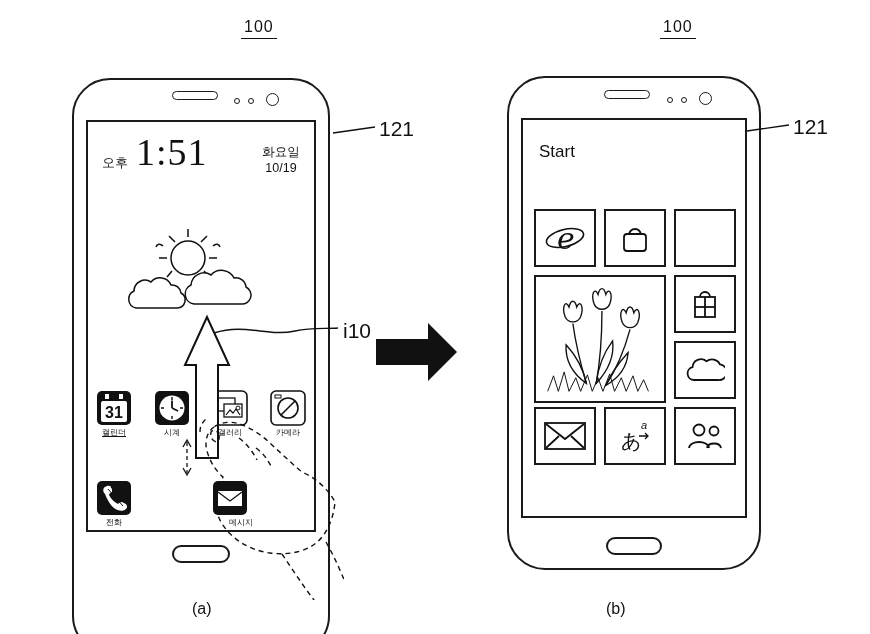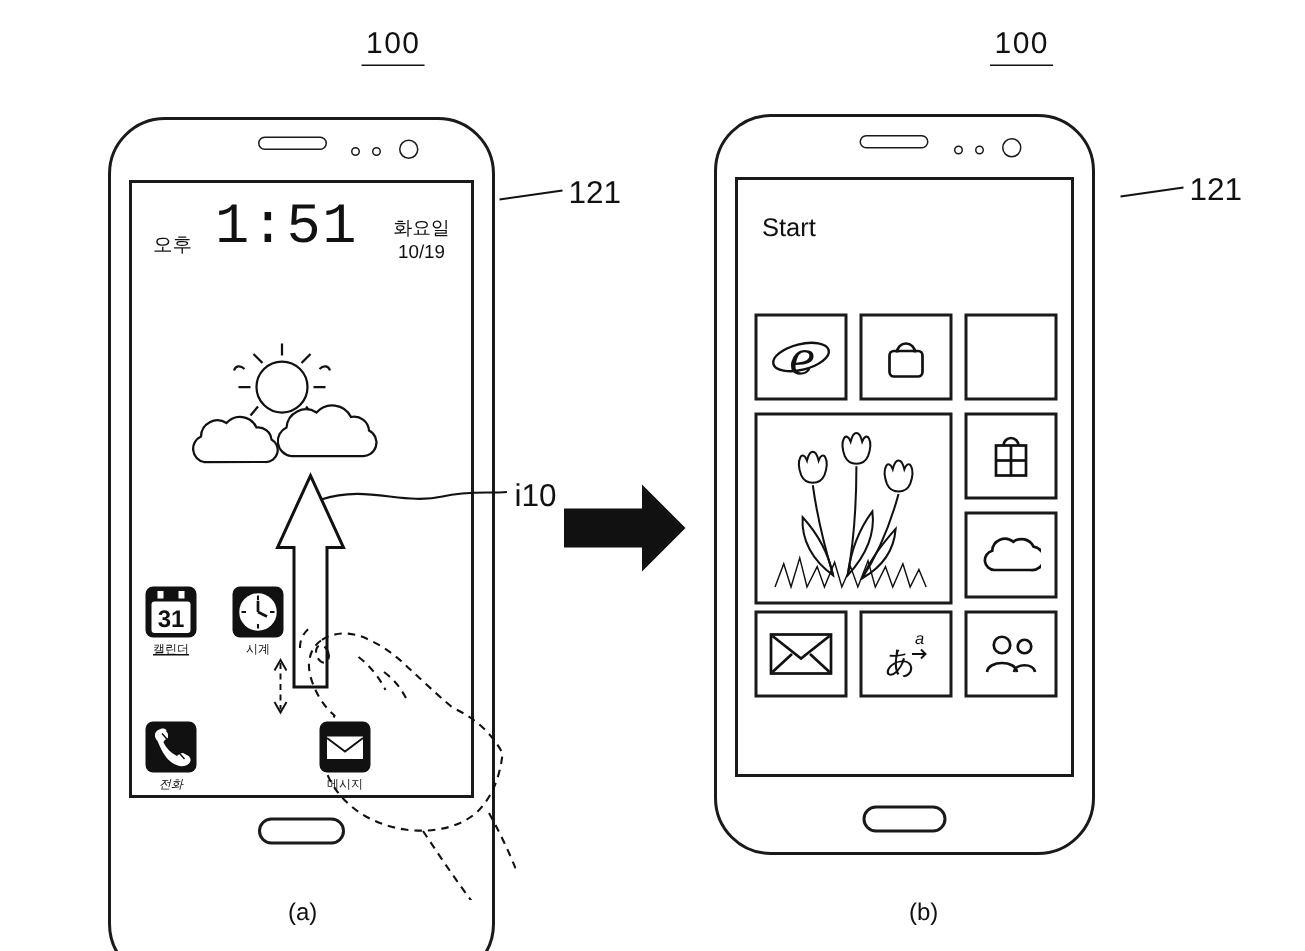--- a/index.html
+++ b/index.html
@@ -4,25 +4,25 @@
 <style>
   html,body{margin:0;padding:0;background:#fff;}
   .canvas{position:relative;width:870px;height:634px;background:#fff;overflow:hidden;
           font-family:"Liberation Sans",sans-serif;color:#111;}
   .abs{position:absolute;}
   .phone{position:absolute;border:2.5px solid #1a1a1a;border-radius:38px;background:#fff;box-sizing:border-box;}
   .screen{position:absolute;border:2px solid #1a1a1a;background:#fff;box-sizing:border-box;}
   .speaker{position:absolute;border:1.5px solid #1a1a1a;border-radius:5px;background:#fff;box-sizing:border-box;}
   .dot{position:absolute;border:1.5px solid #1a1a1a;border-radius:50%;box-sizing:border-box;}
   .homebtn{position:absolute;border:2px solid #1a1a1a;border-radius:9px;background:#fff;box-sizing:border-box;}
-  .ref-top{position:absolute;font-size:20px;letter-spacing:1px;border-bottom:1.5px solid #111;padding:0 3px 2px 3px;}
+  .ref-top{position:absolute;font-size:16px;letter-spacing:1px;border-bottom:1.5px solid #111;padding:0 3px 2px 3px;}
   .ref-label{position:absolute;font-size:21px;}
   .caption{position:absolute;font-size:16px;}
   .ampm{position:absolute;font-size:13px;}
-  .time{position:absolute;font-size:38px;font-family:Liberation Mono, monospace;text-align:center;letter-spacing:1px;}
+  .time{position:absolute;font-size:38px;font-family:Liberation Serif, serif;letter-spacing:1px;}
   .daydate{position:absolute;font-size:12.5px;text-align:center;line-height:1.3;}
   .app{position:absolute;width:46px;text-align:center;}
   .app .lbl{font-size:8px;margin-top:1px;display:block;}
   .tile{position:absolute;border:2px solid #1a1a1a;background:#fff;box-sizing:border-box;
         display:flex;align-items:center;justify-content:center;}
   .start{position:absolute;font-size:17px;}
   svg{display:block;}
 </style>
 </head>
 <body>
@@ -72,33 +72,52 @@
       <div class="app" style="left:61px;top:268px;">
         <svg width="36" height="36" viewBox="0 0 36 36" style="margin:0 auto">
           <rect x="1" y="1" width="34" height="34" rx="5" fill="#111"></rect>
           <circle cx="18" cy="18" r="12.5" fill="#fff"></circle>
           <path d="M18,7 V10 M18,26 V29 M7,18 H10 M26,18 H29" stroke="#111" stroke-width="1.4"></path>
           <path d="M18,18 L18,10.5 M18,18 L24,21" stroke="#111" stroke-width="1.8"></path>
         </svg>
         <span class="lbl">시계</span>
       </div>
 
-
-
-      <div class="app" style="left:3px;top:358px;font-style:italic;">
+      <div class="app" style="left:119px;top:268px;">
+        <svg width="36" height="36" viewBox="0 0 36 36" style="margin:0 auto">
+          <rect x="1" y="1" width="34" height="34" rx="5" fill="#fff" stroke="#111" stroke-width="1.6"></rect>
+          <rect x="5" y="8" width="18" height="13" fill="#fff" stroke="#111" stroke-width="1.3"></rect>
+          <rect x="12" y="14" width="18" height="13" fill="#fff" stroke="#111" stroke-width="1.3"></rect>
+          <circle cx="26" cy="18" r="2" fill="none" stroke="#111"></circle>
+          <path d="M 14,25 l 4,-5 l 3,3 l 3,-4 l 4,6" fill="none" stroke="#111" stroke-width="1.2"></path>
+        </svg>
+        <span class="lbl">갤러리</span>
+      </div>
+
+      <div class="app" style="left:177px;top:268px;">
+        <svg width="36" height="36" viewBox="0 0 36 36" style="margin:0 auto">
+          <rect x="1" y="1" width="34" height="34" rx="5" fill="#fff" stroke="#111" stroke-width="1.6"></rect>
+          <circle cx="18" cy="18" r="10" fill="none" stroke="#111" stroke-width="1.6"></circle>
+          <line x1="11" y1="25" x2="25" y2="11" stroke="#111" stroke-width="1.6"></line>
+          <rect x="5" y="5" width="6" height="3" fill="none" stroke="#111" stroke-width="1"></rect>
+        </svg>
+        <span class="lbl">카메라</span>
+      </div>
+
+      <div class="app" style="left:3px;top:358px;">
         <svg width="36" height="36" viewBox="0 0 36 36" style="margin:0 auto">
           <rect x="1" y="1" width="34" height="34" rx="5" fill="#111"></rect>
           <path d="M 9,14 C 6,11 7,7 11,6 C 14,5 16,7 16,10 L 16,12 C 14,13 13,14 13,15 C 15,19 18,22 22,24 C 23,23 24,22 26,22 L 28,23 C 31,24 32,27 30,29 C 27,32 22,31 18,28 C 14,25 11,19 9,14 Z" fill="#fff"></path>
           <path d="M 12,9 L 27,26 M 15,7 L 29,23" stroke="#111" stroke-width="1"></path>
         </svg>
         <span class="lbl">전화</span>
       </div>
 
 
-      <div class="app" style="left:119px;top:358px;">
+      <div class="app" style="left:119px;top:358px;text-align:right;">
         <svg width="36" height="36" viewBox="0 0 36 36" style="margin:0 auto">
           <rect x="1" y="1" width="34" height="34" rx="5" fill="#111"></rect>
           <rect x="6" y="11" width="24" height="15" fill="#fff"></rect>
           <path d="M 6,12 L 18,21 L 30,12" fill="none" stroke="#111" stroke-width="1.3"></path>
         </svg>
         <span class="lbl">메시지</span>
       </div>
     </div>
 
     <svg class="abs" style="left:0;top:0;pointer-events:none;" width="270" height="520" viewBox="0 0 270 520">
@@ -116,21 +135,21 @@
         <path d="M 252,462 C 262,480 270,498 276,516"></path>
         <path d="M 208,474 C 220,492 232,510 246,528"></path>
         <path d="M 165,358 c 8,6 14,14 18,22"></path>
         <path d="M 182,368 c 8,6 12,12 16,20"></path>
         <ellipse cx="141" cy="356" rx="4" ry="6" transform="rotate(-20 141 356)"></ellipse>
         <path d="M 126,352 a 16,16 0 0 1 6,-13"></path>
       </g>
     </svg>
   </div>
 
-  <div class="phone" style="left:476px;top:76px;width:254px;height:494px;">
+  <div class="phone" style="left:507px;top:76px;width:254px;height:494px;">
     <div class="speaker" style="left:95px;top:12px;width:46px;height:9px;"></div>
     <div class="dot" style="left:158px;top:19px;width:6px;height:6px;"></div>
     <div class="dot" style="left:172px;top:19px;width:6px;height:6px;"></div>
     <div class="dot" style="left:190px;top:14px;width:13px;height:13px;"></div>
     <div class="homebtn" style="left:97px;top:459px;width:56px;height:18px;"></div>
 
     <div class="screen" style="left:12px;top:40px;width:226px;height:400px;">
       <div class="start" style="left:16px;top:22px;">Start</div>
 
       <div class="tile" style="left:11px;top:89px;width:62px;height:58px;">

